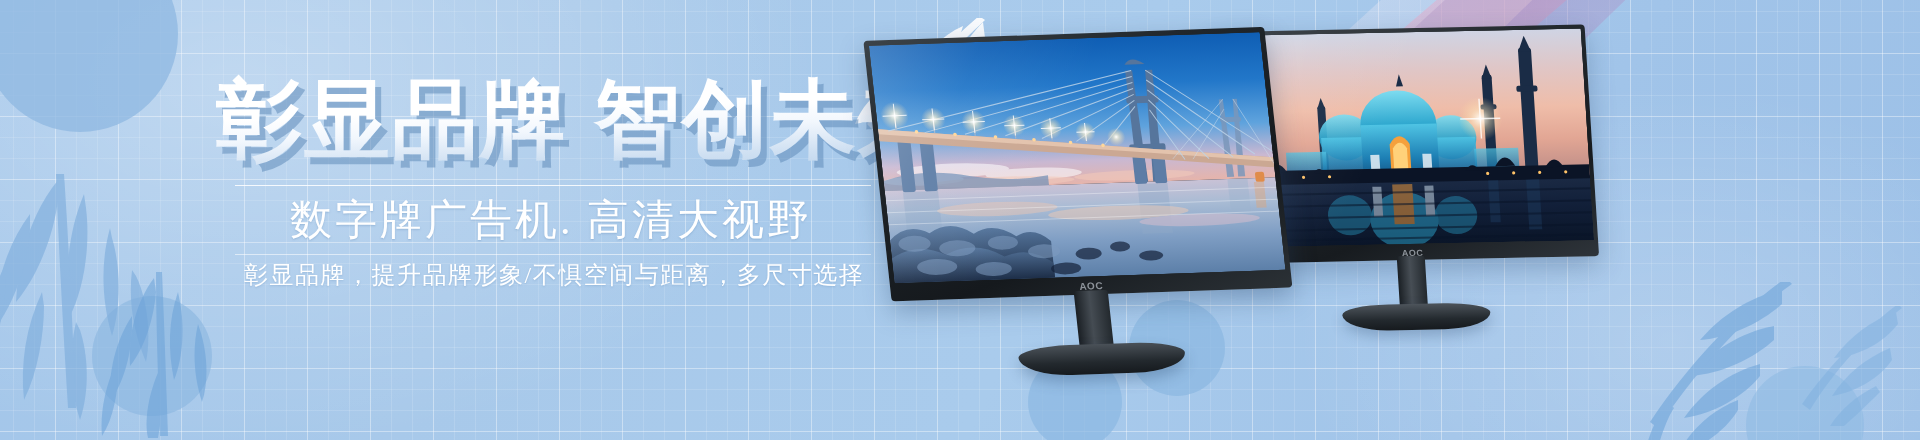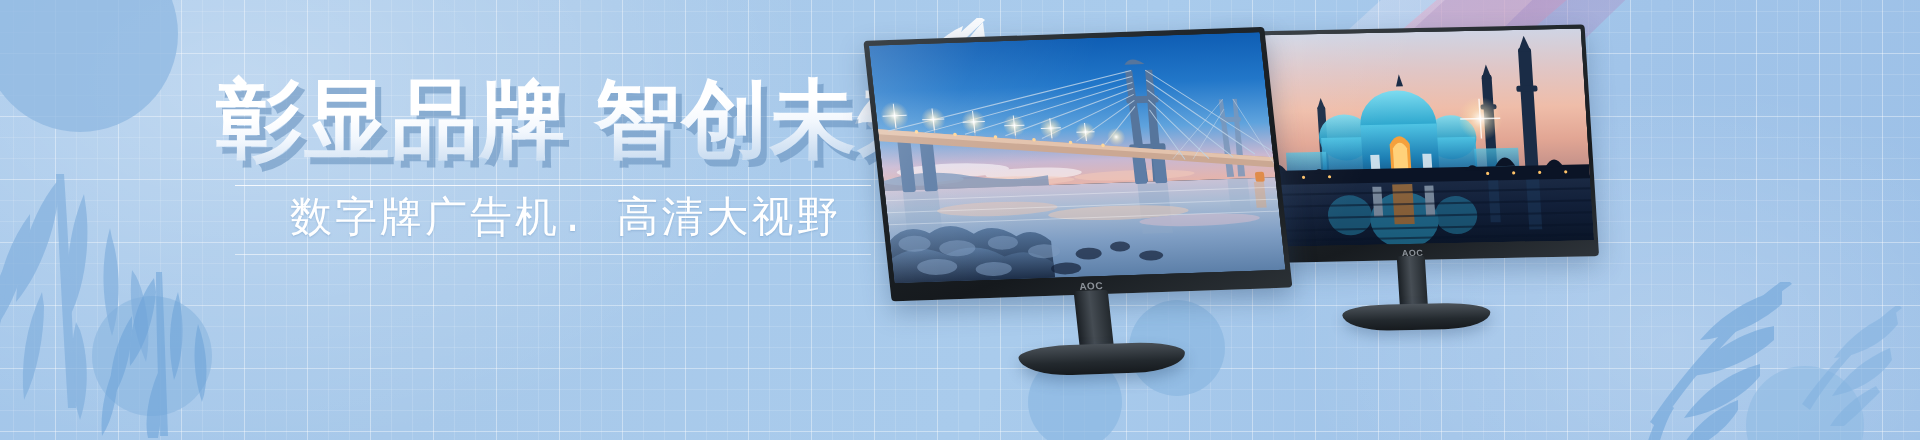--- a/index.html
+++ b/index.html
@@ -83,21 +83,21 @@
   }
   .headline .gap{display:inline-block;width:26px;}
 
   .rule{
     position:absolute;left:235px;top:185px;width:636px;height:1px;
     background:rgba(255,255,255,.85);
   }
 
   .subtitle{
     position:absolute;left:290px;top:192px;
-    font-family:Liberation Mono, monospace;
+    font-family:Liberation Serif, serif;
     font-size:42px;line-height:56px;letter-spacing:3px;
     color:#ffffff;white-space:nowrap;
     text-shadow:0 1px 2px rgba(90,132,178,.35);
   }
 
   .rule2{
     position:absolute;left:235px;top:254px;width:636px;height:1px;
     background:rgba(255,255,255,.55);
   }
 
@@ -284,20 +284,21 @@
 
   <div class="copy">
     <div class="headline"><span>彰显品牌</span><span class="gap"></span><span>智创未来</span></div>
 
     <div class="rule"></div>
 
     <div class="subtitle">数字牌广告机. 高清大视野</div>
 
     <div class="rule2"></div>
 
+    <div class="tagline">彰显品牌，提升品牌形象/不惧空间与距离，多尺寸选择</div>
   </div>
 
   <div class="monitors">
 
     <div class="mon mon2">
       <div class="bezel">
         <div class="screen">
           <svg class="art" width="364" height="212" viewBox="0 0 364 212" preserveAspectRatio="none">
             <defs>
               <linearGradient id="mSky" x1="0" y1="0" x2="0" y2="1">

